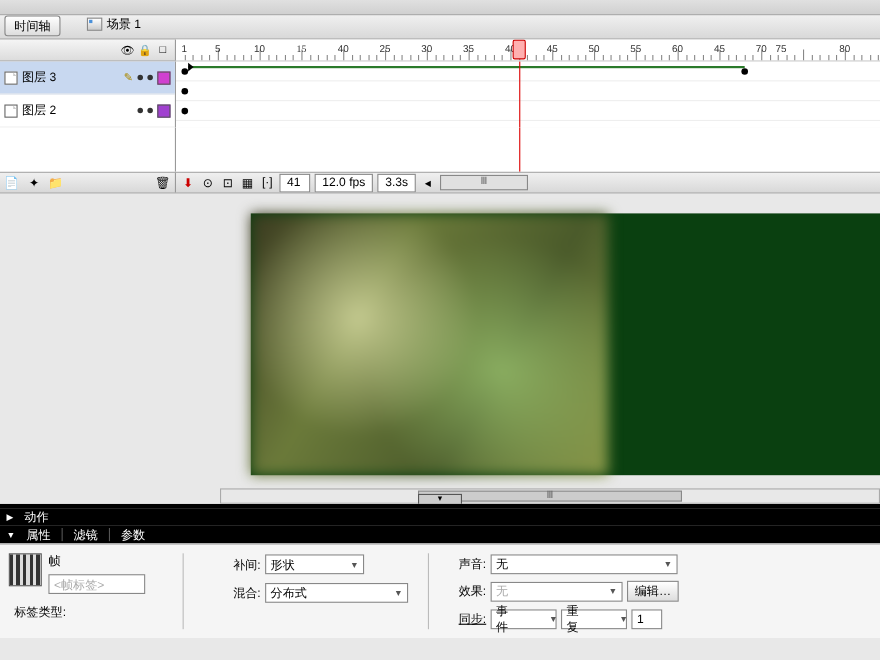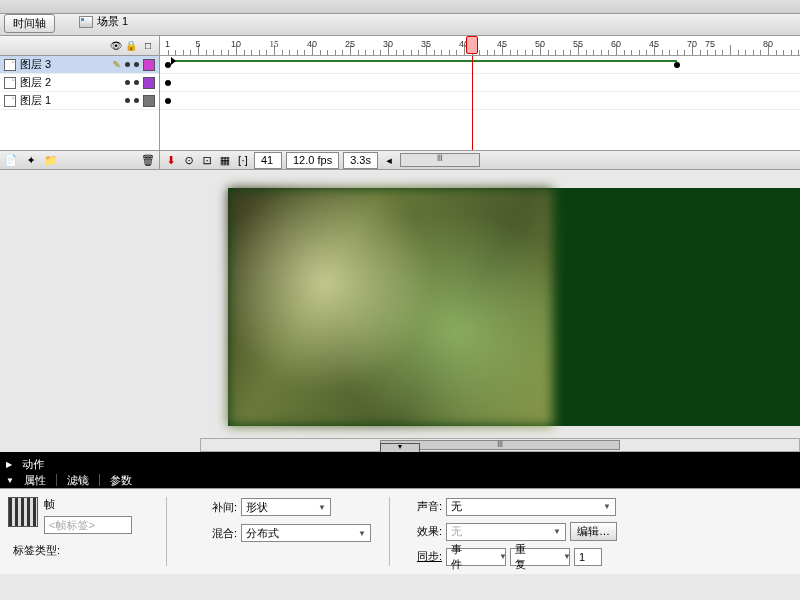--- a/index.html
+++ b/index.html
@@ -19,21 +19,21 @@
 .hdr-icon { width: 14px; height: 14px; display: inline-flex; align-items: center; justify-content: center; font-size: 10px; }
 .ruler { flex: 1; position: relative; background: #fff; display: flex; align-items: flex-end; overflow: hidden; }
 .tick { position: absolute; bottom: 0; width: 1px; height: 5px; background: #888; }
 .tick.major { height: 10px; }
 .tick-label { position: absolute; bottom: 6px; font-size: 9px; color: #333; transform: translateX(-50%); }
 .playhead-mark { position: absolute; top: 0; width: 12px; height: 18px; background: #ffb0b0; border: 1px solid #c00; border-radius: 2px; transform: translateX(-50%); }
 
 
 .layers-area { display: flex; background: #fff; }
 .layer-list { width: 160px; border-right: 1px solid #999; }
-.layer-row { height: 18px; display: flex; align-items: center; padding: 0 4px; gap: 4px; border-bottom: 1px solid #eee; }
+.layer-row { height: 30px; display: flex; align-items: center; padding: 0 4px; gap: 4px; border-bottom: 1px solid #eee; }
 .layer-row.selected { background: #c8d8f0; }
 .layer-page-icon { width: 12px; height: 12px; background: #fff; border: 1px solid #666; position: relative; }
 .layer-page-icon::after { content: ""; position: absolute; top: 0; right: 0; border-left: 3px solid #ccc; border-top: 3px solid transparent; }
 .layer-name { flex: 1; }
 .pencil { color: #a80; font-size: 10px; }
 .dot { width: 5px; height: 5px; border-radius: 50%; background: #333; }
 .swatch { width: 12px; height: 12px; border: 1px solid #555; }
 
 .frames-area { flex: 1; position: relative; background: #fff; }
 .frame-row { height: 18px; border-bottom: 1px solid #eee; position: relative; }
@@ -229,28 +229,20 @@
         <span class="swatch" style="background:#d040d0"></span>
       </div>
       <div class="layer-row">
         <span class="layer-page-icon"></span>
         <span class="layer-name">图层 2</span>
         <span style="width:10px"></span>
         <span class="dot"></span>
         <span class="dot"></span>
         <span class="swatch" style="background:#a040d0"></span>
       </div>
-      <div class="layer-row">
-        <span class="layer-page-icon"></span>
-        <span class="layer-name">图层 1</span>
-        <span style="width:10px"></span>
-        <span class="dot"></span>
-        <span class="dot"></span>
-        <span class="swatch" style="background:#777777"></span>
-      </div>
     </div>
   <div class="frames-area" id="frames-area">
       <div class="frame-row">
         <div class="keyframe-dot" style="left: 7.6px;"></div>
         <div class="tween-bar" style="left: 10.6px; width: 506.2px;"></div>
         <div class="keyframe-dot" style="left: 516.8px;"></div>
       </div>
       <div class="frame-row">
         <div class="keyframe-dot" style="left: 7.6px;"></div>
       </div>

